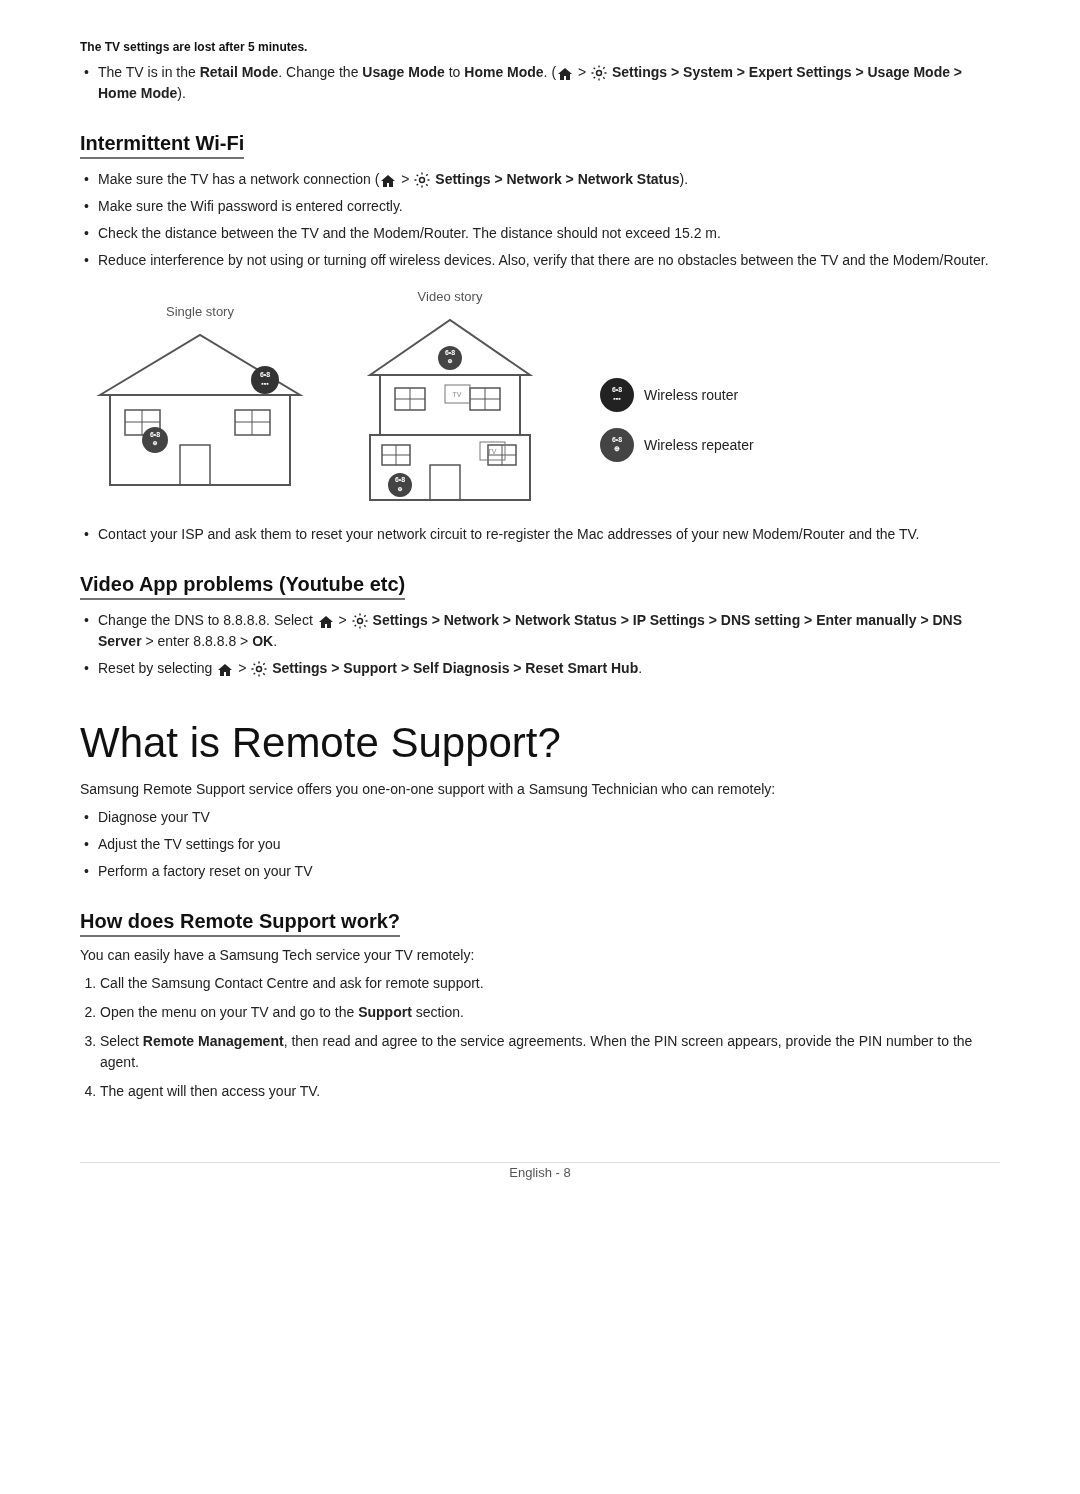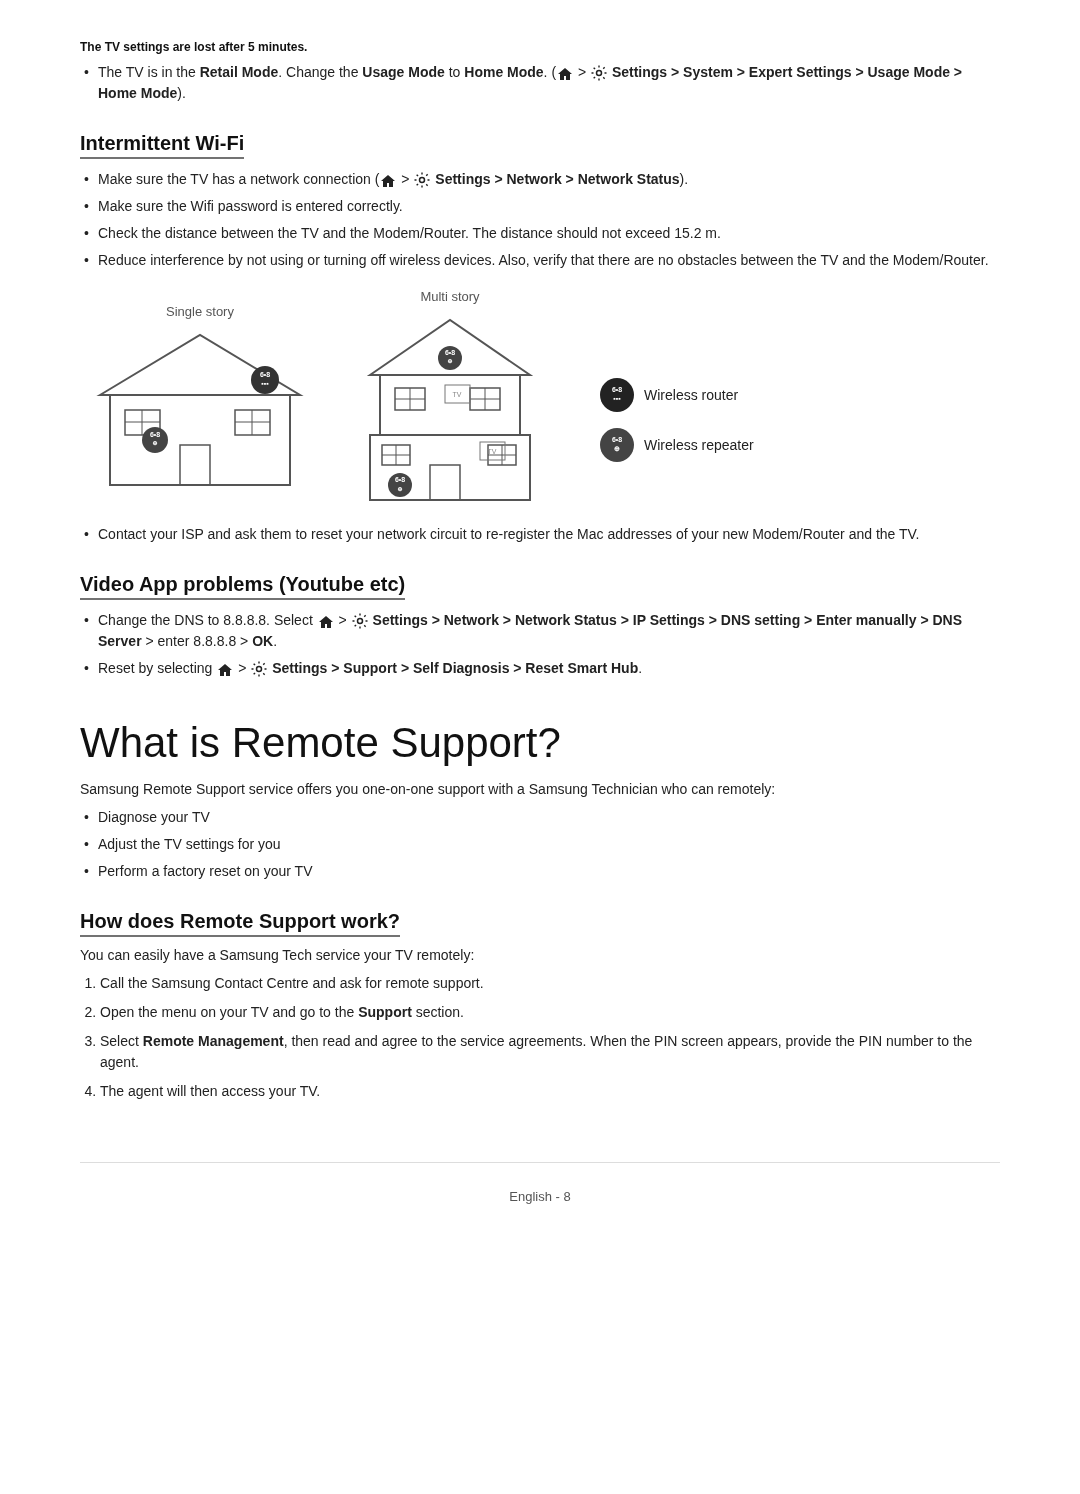--- a/index.html
+++ b/index.html
@@ -121,21 +121,21 @@
     }
     .legend-icon.repeater {
       background: #444;
     }
 
     .page-footer {
       text-align: center;
       color: #555;
       font-size: 13px;
       margin-top: 60px;
-      padding-top: 26px;
+      padding-top: 2px;
       border-top: 1px solid #ddd;
     }
 
     .home-icon {
       display: inline-block;
       width: 16px;
       height: 14px;
       position: relative;
       margin: 0 1px;
       vertical-align: middle;
@@ -213,21 +213,21 @@
         <text x="185" y="52" text-anchor="middle" fill="white" font-size="7" font-weight="bold">6•8</text>
         <text x="185" y="61" text-anchor="middle" fill="white" font-size="7" font-weight="bold">▪▪▪</text>
 
         <circle cx="75" cy="115" r="13" fill="#444"></circle>
         <text x="75" y="112" text-anchor="middle" fill="white" font-size="7" font-weight="bold">6•8</text>
         <text x="75" y="120" text-anchor="middle" fill="white" font-size="6" font-weight="bold">⊕</text>
       </svg>
     </div>
 
     <div class="diagram-col">
-      <span class="diagram-label">Multi story</span>
+      <span class="diagram-label">Video story</span>
       <svg width="220" height="200" class="house-svg" viewBox="0 0 220 200">
 
         <polygon points="30,65 110,10 190,65" fill="none" stroke="#555" stroke-width="2"></polygon>
 
         <rect x="40" y="65" width="140" height="60" fill="none" stroke="#555" stroke-width="2"></rect>
 
         <rect x="30" y="125" width="160" height="65" fill="none" stroke="#555" stroke-width="2"></rect>
 
         <rect x="90" y="155" width="30" height="35" fill="none" stroke="#555" stroke-width="1.5"></rect>
 

